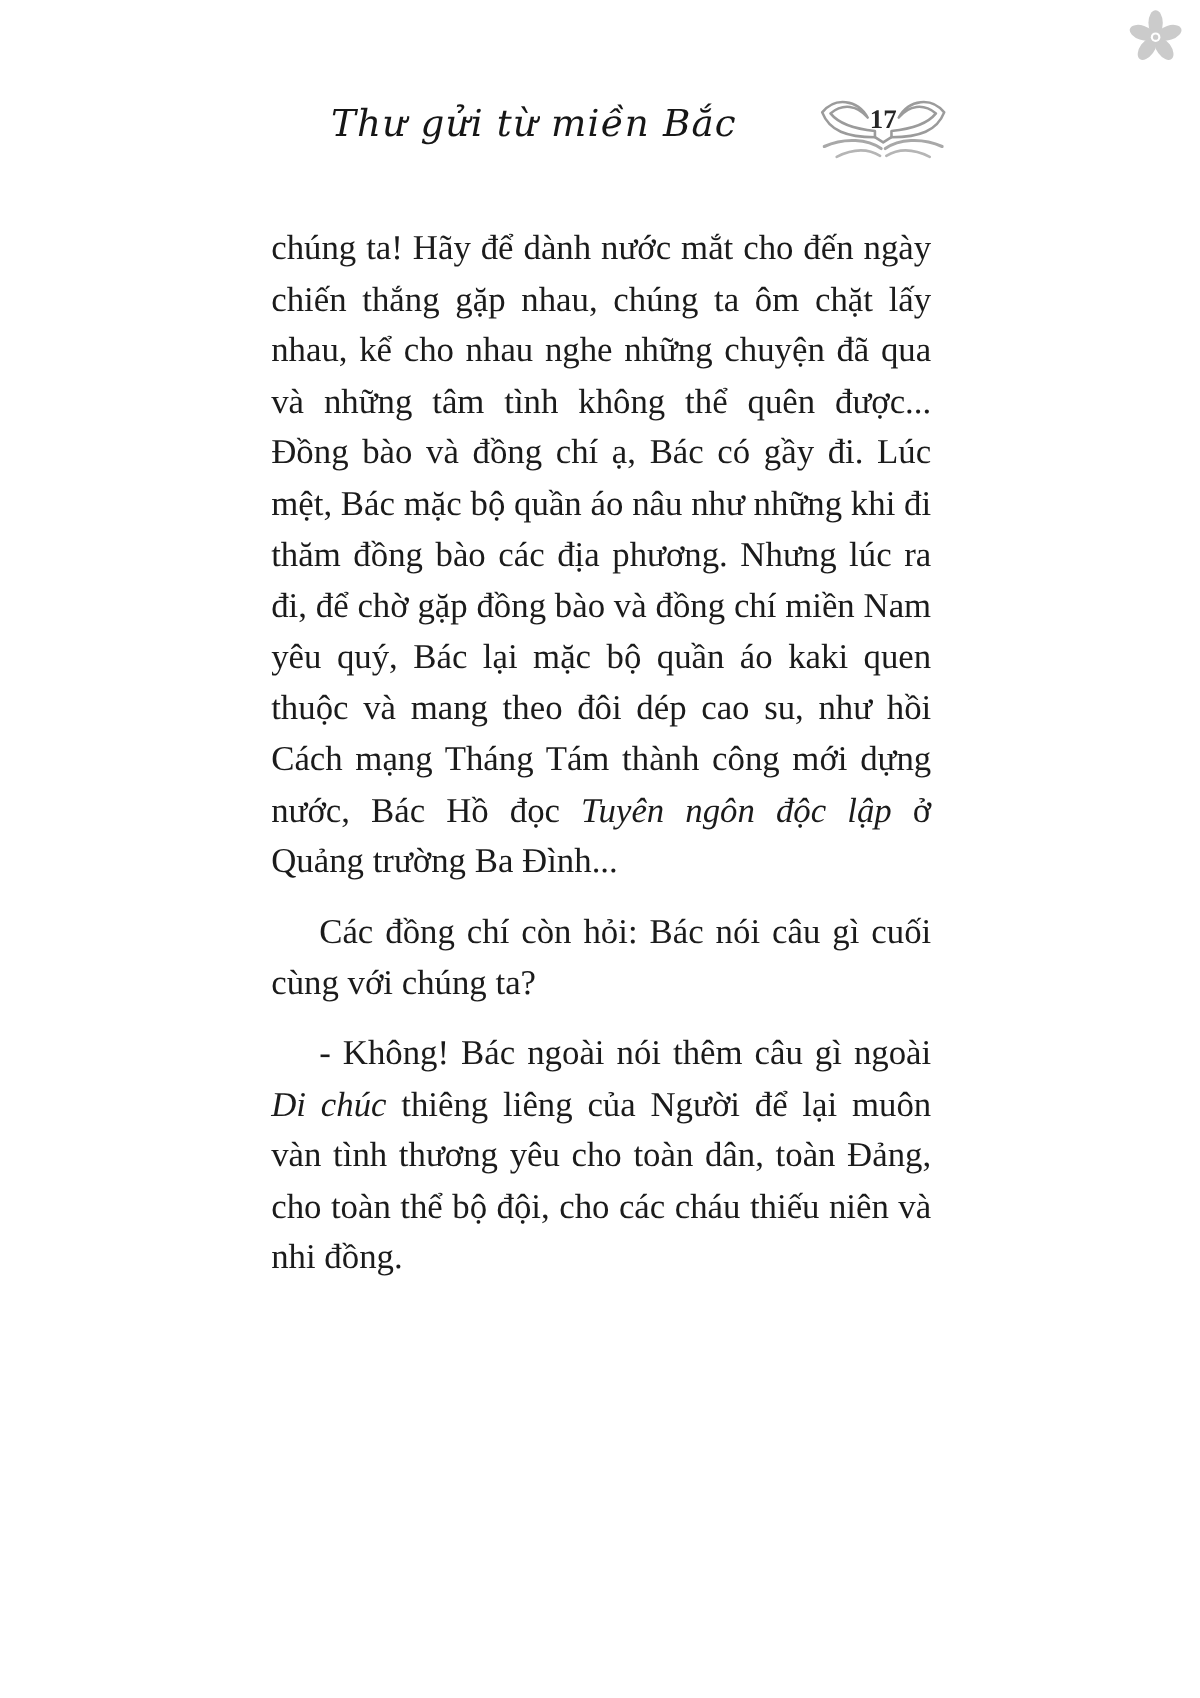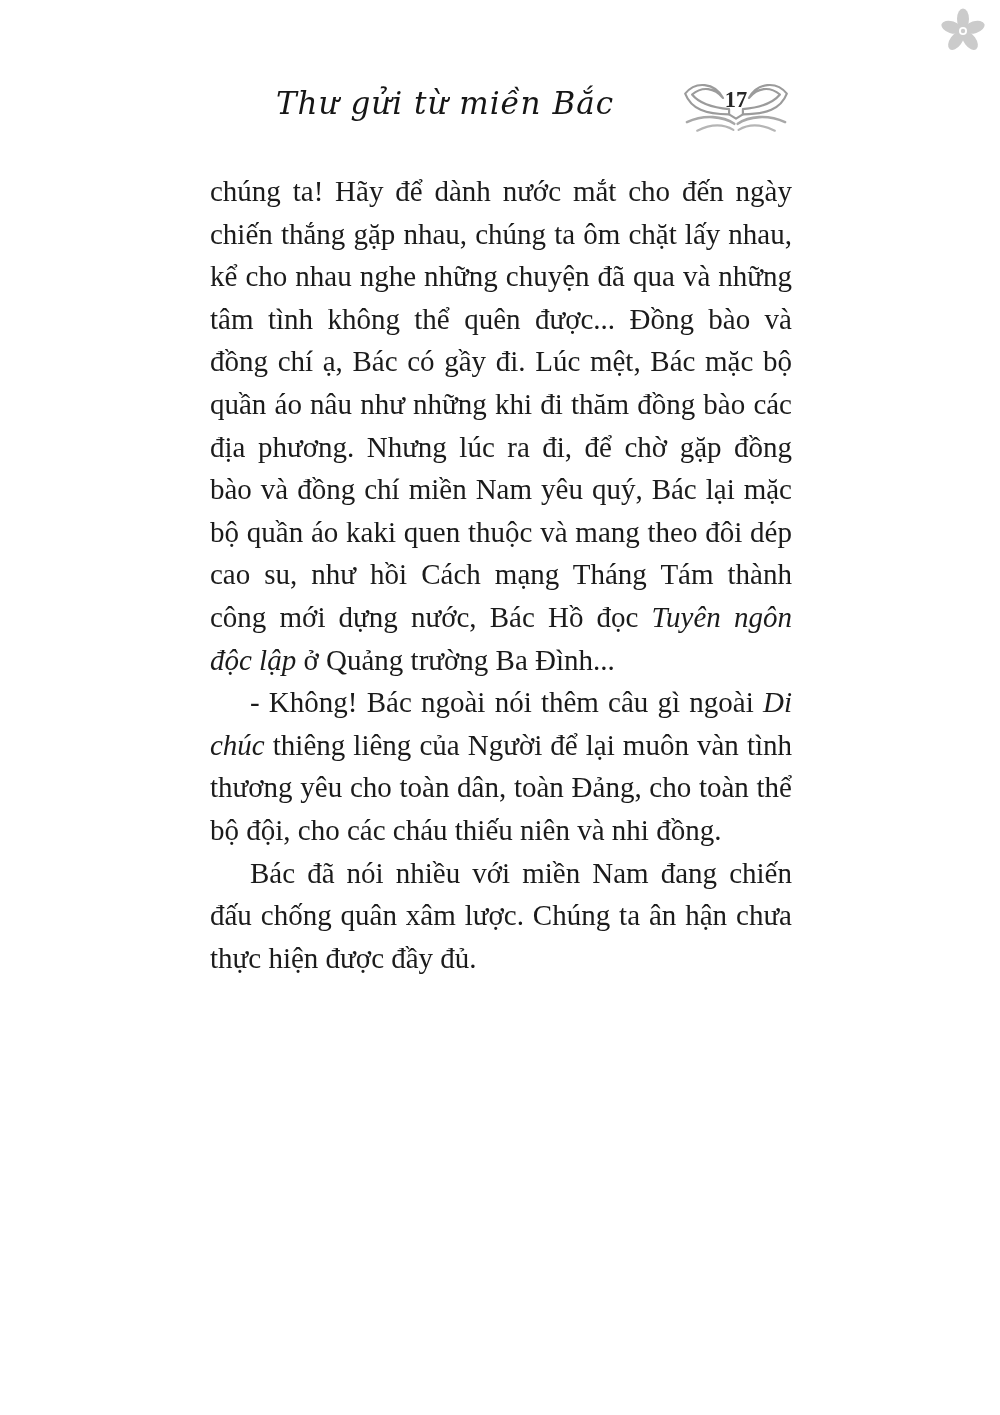--- a/index.html
+++ b/index.html
@@ -52,21 +52,21 @@
     position: absolute;
     top: 170px;
     left: 210px;
     width: 582px;
     font-size: 29px;
     line-height: 42.6px;
     text-align: justify;
     color: #1b1b1b;
   }
   .body-text p {
-    margin: 0;
+    margin: 16px;
     padding: 0;
   }
   .body-text p.indent {
     text-indent: 40px;
   }
   .body-text em {
     font-style: italic;
   }
 </style>
 </head>
@@ -113,17 +113,17 @@
       <path d="M122 55 C102 46, 80 48, 67 57" fill="none" stroke="#a8a8a8" stroke-width="3" stroke-linecap="round"></path>
       <path d="M20 65 C38 56, 52 58, 62 64" fill="none" stroke="#b5b5b5" stroke-width="2.5" stroke-linecap="round"></path>
       <path d="M110 65 C92 56, 78 58, 68 64" fill="none" stroke="#b5b5b5" stroke-width="2.5" stroke-linecap="round"></path>
 
       <text x="65" y="37" text-anchor="middle" font-family="Liberation Serif, serif" font-size="26" font-weight="bold" fill="#262626">17</text>
     </svg>
   </div>
 
   <div class="body-text" id="body-text">
       <p><span>chúng ta! Hãy để dành nước mắt cho đến ngày chiến thắng gặp nhau, chúng ta ôm chặt lấy nhau, kể cho nhau nghe những chuyện đã qua và những tâm tình không thể quên được... Đồng bào và đồng chí ạ, Bác có gầy đi. Lúc mệt, Bác mặc bộ quần áo nâu như những khi đi thăm đồng bào các địa phương. Nhưng lúc ra đi, để chờ gặp đồng bào và đồng chí miền Nam yêu quý, Bác lại mặc bộ quần áo kaki quen thuộc và mang theo đôi dép cao su, như hồi Cách mạng Tháng Tám thành công mới dựng nước, Bác Hồ đọc </span><em>Tuyên ngôn độc lập</em><span> ở Quảng trường Ba Đình...</span></p>
+      <p class="indent"><span>Các đồng chí còn hỏi: Bác nói câu gì cuối cùng với chúng ta?</span></p>
       <p class="indent"><span>- Không! Bác ngoài nói thêm câu gì ngoài </span><em>Di chúc</em><span> thiêng liêng của Người để lại muôn vàn tình thương yêu cho toàn dân, toàn Đảng, cho toàn thể bộ đội, cho các cháu thiếu niên và nhi đồng.</span></p>
-      <p class="indent"><span>Bác đã nói nhiều với miền Nam đang chiến đấu chống quân xâm lược. Chúng ta ân hận chưa thực hiện được đầy đủ.</span></p>
     </div>
 
 </div>
 
 </body></html>

